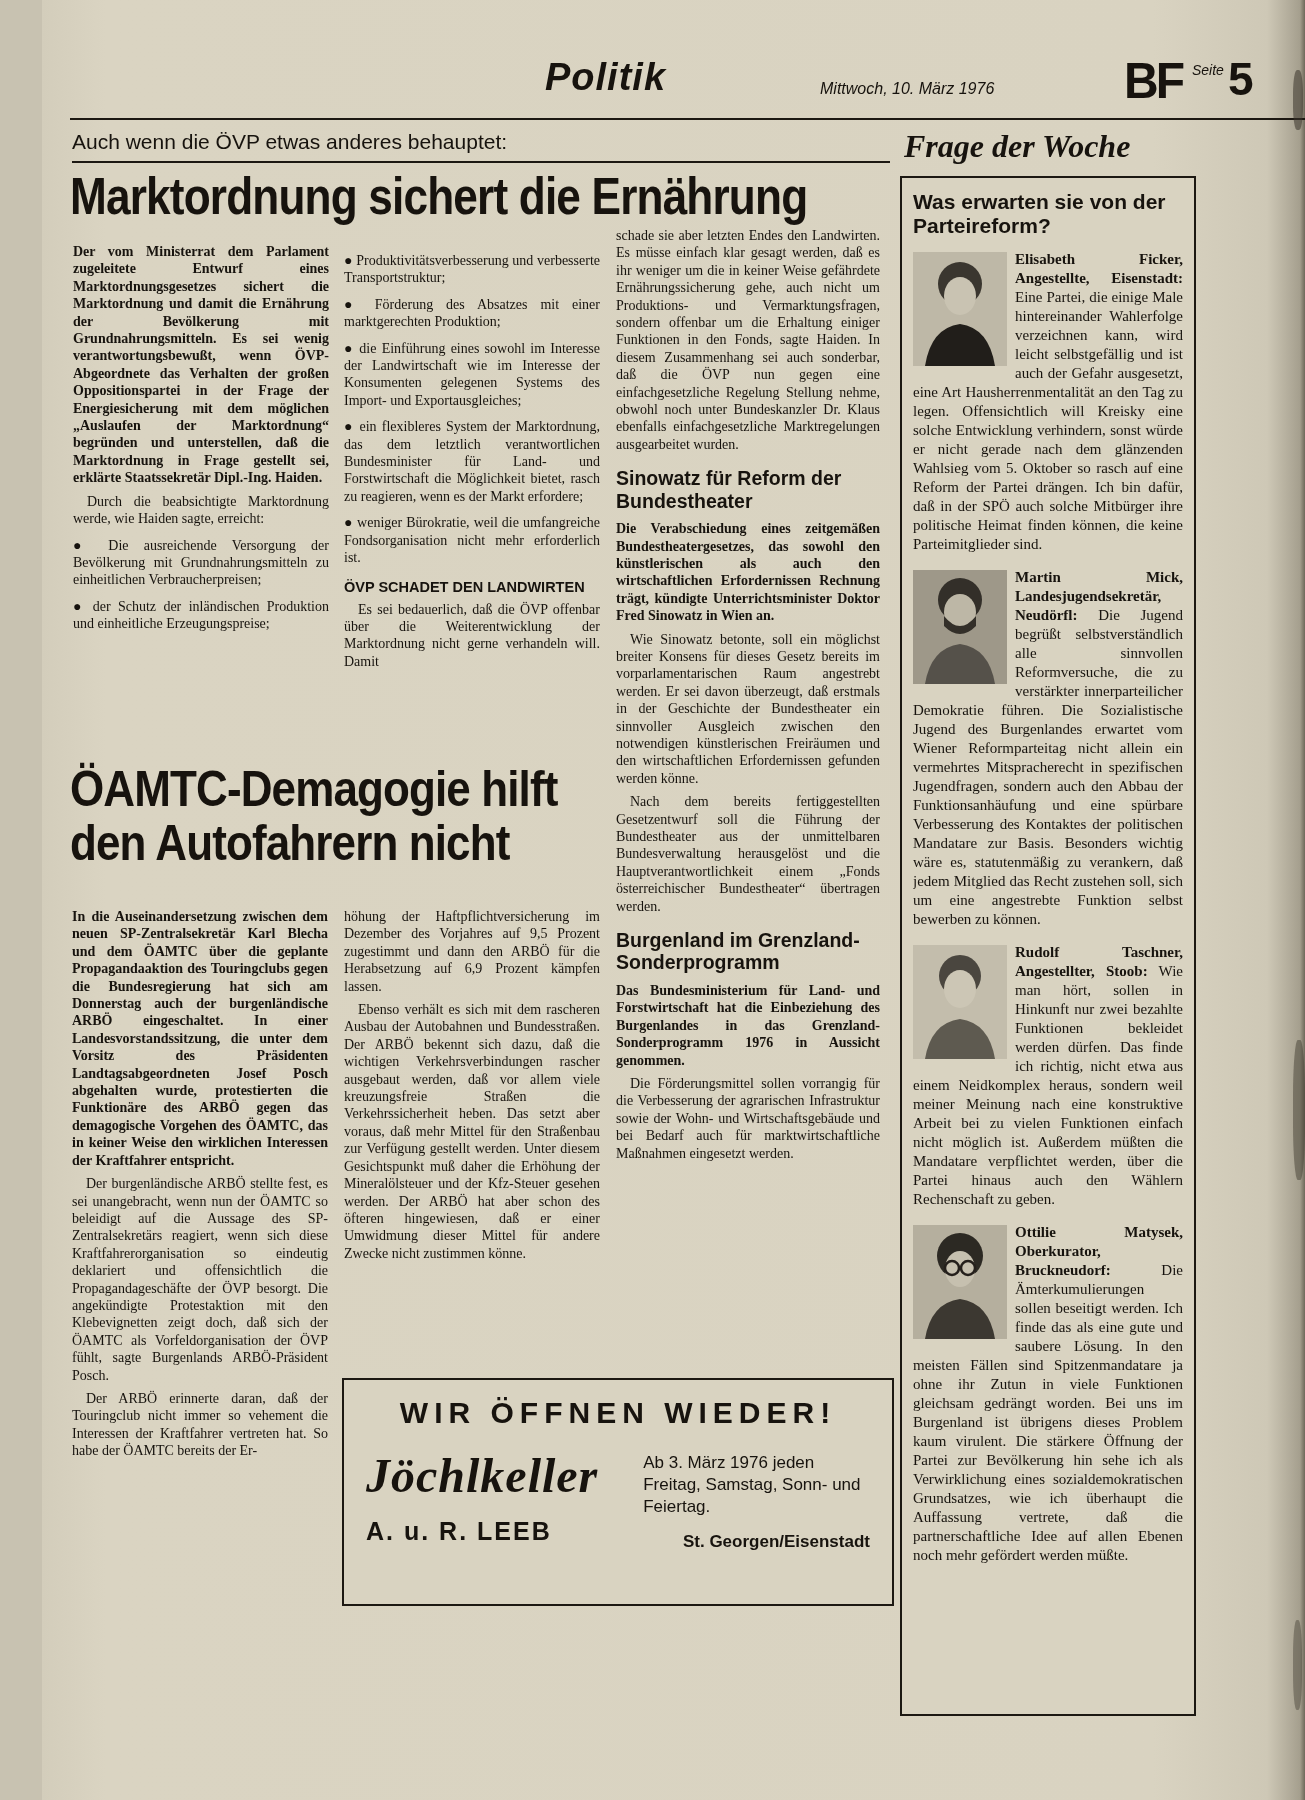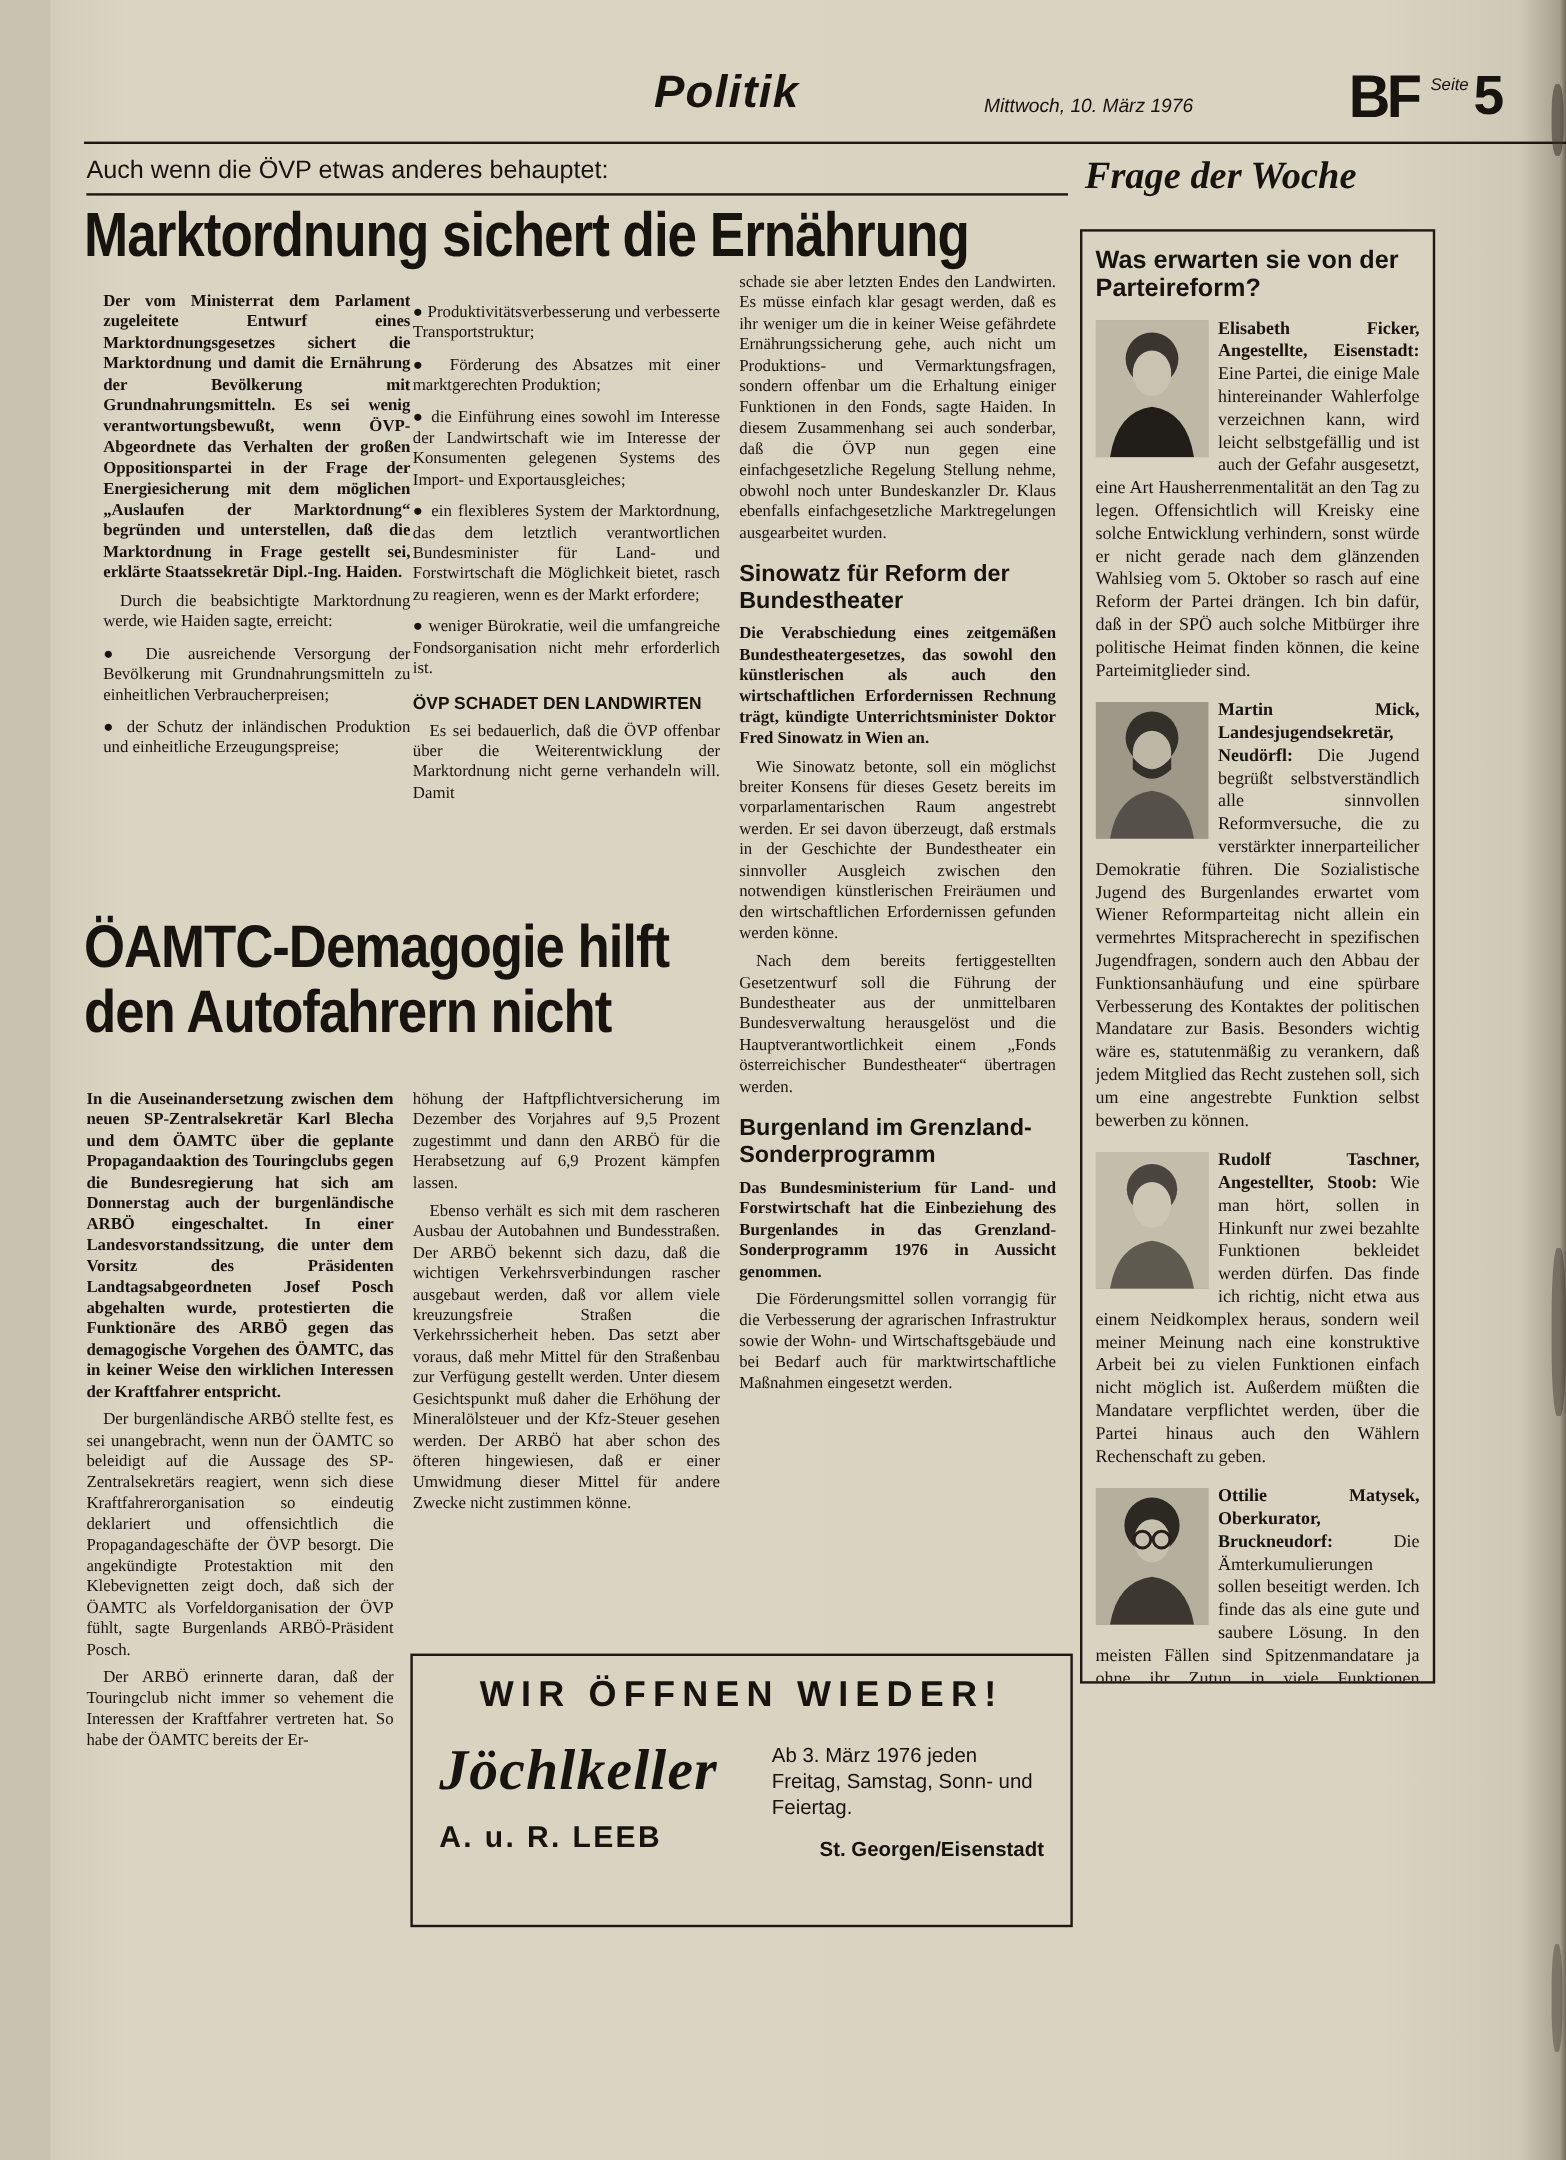--- a/index.html
+++ b/index.html
@@ -56,21 +56,21 @@
   }
   .headline2 {
     position:absolute; left:28px; top:762px;
     font-family:"Liberation Sans", sans-serif;
     font-weight:bold; font-size:50px; line-height:1.08; letter-spacing:-1px;
     transform:scaleX(0.88); transform-origin:left top; white-space:nowrap;
   }
 
   
   .col { position:absolute; }
-  #a1col1 { left:44px;  top:243px; width:256px; }
+  #a1col1 { left:31px;  top:243px; width:256px; }
   #a1col2 { left:302px; top:243px; width:256px; }
   #a1col3 { left:574px; top:227px; width:264px; }
   #a2col1 { left:30px;  top:908px; width:256px; }
   #a2col2 { left:302px; top:908px; width:256px; }
 
   .para {
     font-size:14px; line-height:17.4px; text-align:justify;
     margin-bottom:6px; text-indent:14px;
     hyphens:auto; -webkit-hyphens:auto;
   }
@@ -109,21 +109,21 @@
   .ad-dates { font-family:"Liberation Sans", sans-serif; font-size:17px; line-height:1.3; }
   .ad-place { font-family:"Liberation Sans", sans-serif; font-weight:bold; font-size:17px; margin-top:14px;text-align:right; }
 
   
   .fdw-title {
     position:absolute; left:862px; top:128px; width:292px;
     font-family:"Liberation Serif", serif;
     font-style:italic; font-weight:bold; font-size:32px;
   }
   .fdw-box {
-    position:absolute; left:858px; top:191px; width:296px; height:1212px;
+    position:absolute; left:858px; top:176px; width:296px; height:1540px;
     border:2px solid #1c1812; background:#d9d3c1; z-index:2;
     padding:12px 11px; overflow:hidden;
   }
   .fdw-box h2 {
     font-family:"Liberation Sans", sans-serif;
     font-weight:bold; font-size:21px; line-height:1.15; margin-bottom:12px;
   }
   .person { margin-bottom:14px; overflow:hidden; }
   .person .photo {
     float:left; width:94px; height:114px; margin:2px 8px 3px 0;

